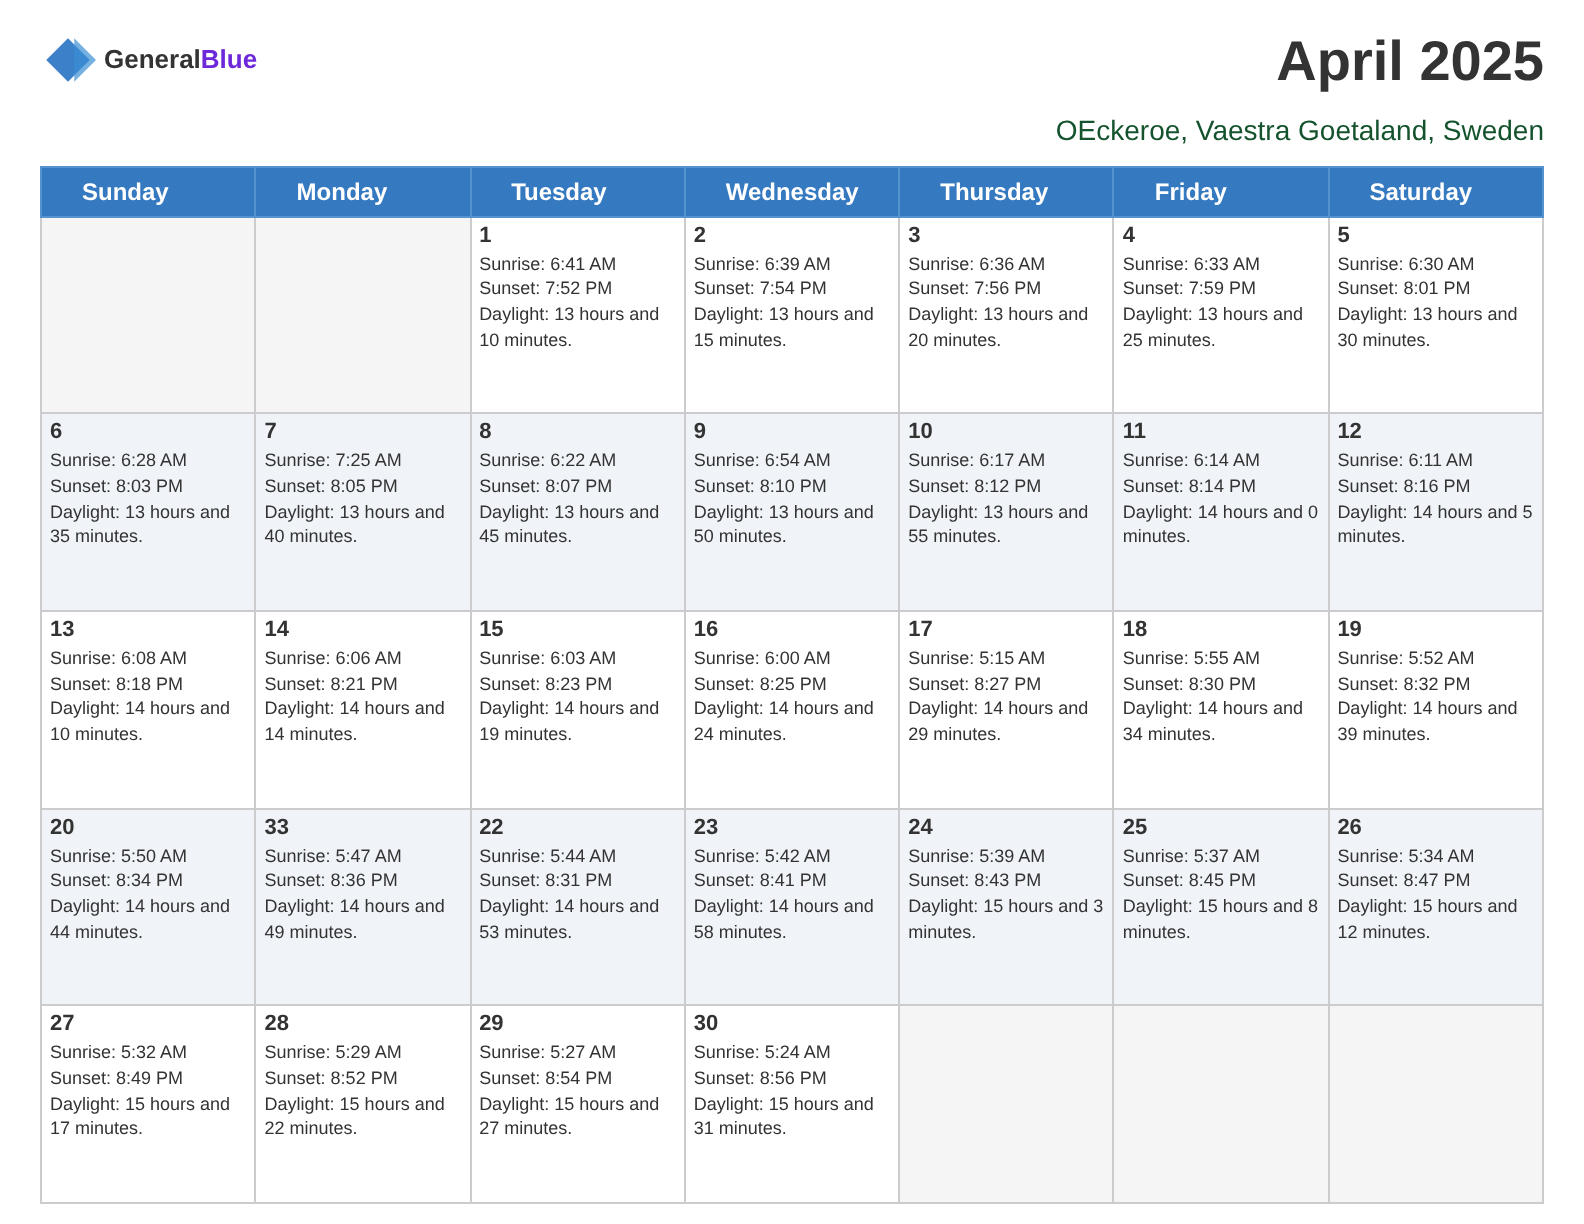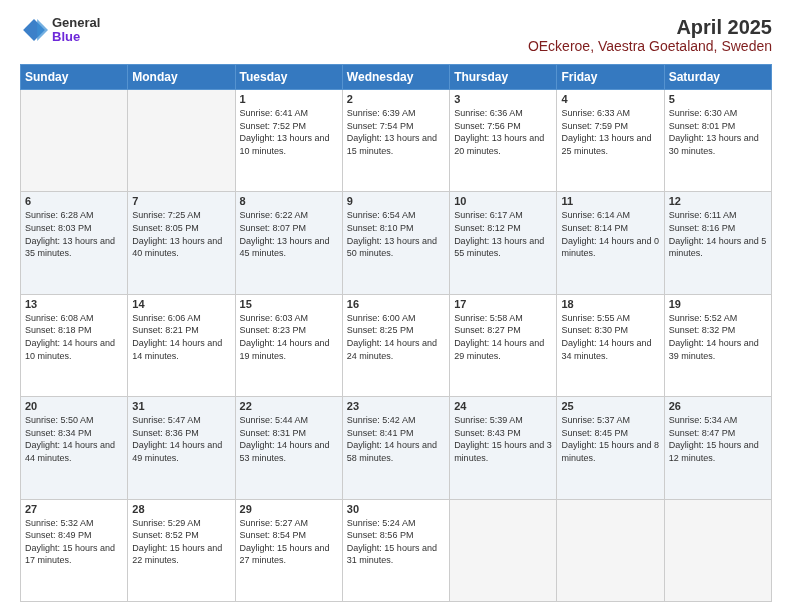--- a/index.html
+++ b/index.html
@@ -23,58 +23,59 @@
       align-items: flex-start;
       margin-bottom: 10px;
     }
     .logo {
       display: flex;
       align-items: center;
       gap: 4px;
     }
     .logo-text {
       display: flex;
-      flex-direction: column;
+      flex-direction: row;
       font-size: 13px;
       font-weight: bold;
       line-height: 1.1;
     }
     .logo-general { color: #333; }
     .logo-blue { color: #6d28d9; }
     .logo-icon {
       width: 28px;
       height: 28px;
     }
     .title-block {
       text-align: right;
     }
     .title-block h1 {
-      font-size: 20px;
+      font-size: 28px;
       font-weight: bold;
       color: #333;
       line-height: 1.1;
     }
     .title-block h2 {
       font-size: 14px;
       font-weight: normal;
-      color: #7f1d1d;
+      color: #14532d;
+      margin-top: 10px;
     }
     .calendar {
       flex: 1;
       border: 1px solid #ccc;
       border-collapse: collapse;
       width: 100%;
       table-layout: fixed;
     }
     .calendar th {
       background: #3579c0;
       color: #fff;
       font-size: 12px;
       font-weight: bold;
-      padding: 5px 4px;
+      padding: 5px 20px;
       border: 1px solid #5593d0;
       text-align: left;
     }
     .calendar td {
       border: 1px solid #ccc;
       vertical-align: top;
       padding: 3px 4px;
       font-size: 9.5px;
       color: #333;
       background: #fff;
@@ -230,21 +231,21 @@
 Daylight: 14 hours and 19 minutes.</div>
           </td>
           <td>
             <span class="day-num">16</span>
             <div class="day-info">Sunrise: 6:00 AM
 Sunset: 8:25 PM
 Daylight: 14 hours and 24 minutes.</div>
           </td>
           <td>
             <span class="day-num">17</span>
-            <div class="day-info">Sunrise: 5:58 AM
+            <div class="day-info">Sunrise: 5:15 AM
 Sunset: 8:27 PM
 Daylight: 14 hours and 29 minutes.</div>
           </td>
           <td>
             <span class="day-num">18</span>
             <div class="day-info">Sunrise: 5:55 AM
 Sunset: 8:30 PM
 Daylight: 14 hours and 34 minutes.</div>
           </td>
           <td>
@@ -255,21 +256,21 @@
           </td>
         </tr>
         <tr class="row-shade">
           <td>
             <span class="day-num">20</span>
             <div class="day-info">Sunrise: 5:50 AM
 Sunset: 8:34 PM
 Daylight: 14 hours and 44 minutes.</div>
           </td>
           <td>
-            <span class="day-num">31</span>
+            <span class="day-num">33</span>
             <div class="day-info">Sunrise: 5:47 AM
 Sunset: 8:36 PM
 Daylight: 14 hours and 49 minutes.</div>
           </td>
           <td>
             <span class="day-num">22</span>
             <div class="day-info">Sunrise: 5:44 AM
 Sunset: 8:31 PM
 Daylight: 14 hours and 53 minutes.</div>
           </td>

